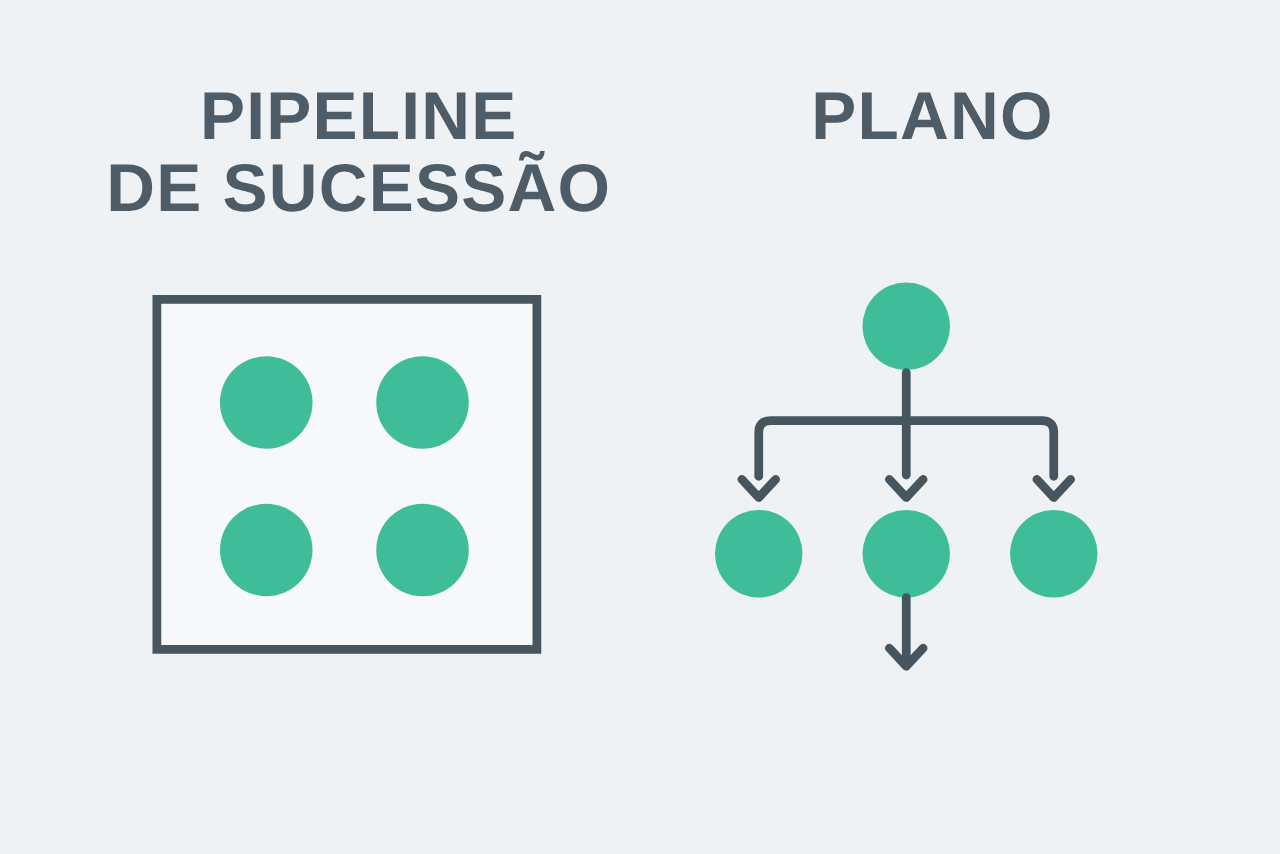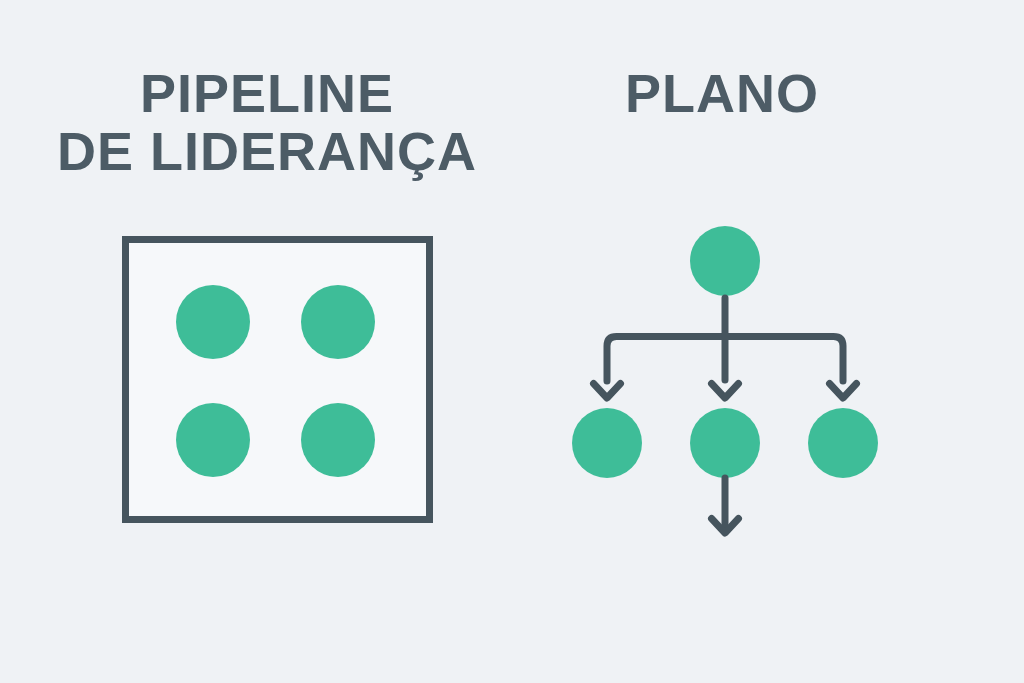--- a/index.html
+++ b/index.html
@@ -26,37 +26,37 @@
     position:absolute;
     top:64px;
     width:432px;
     text-align:center;
     color:var(--text);
     font-weight:bold;
     font-size:54px;
     line-height:58px;
     letter-spacing:1px;
   }
-  .title-left{left:51px;}
-  .title-right{left:506px;}
+  .title-left{left:71px;}
+  .title-right{left:530px;}
   .graphic{position:absolute;display:block;}
   .graphic-left{left:118px;top:232px;}
   .graphic-right{left:555px;top:215px;}
   .pipeline-rect{fill:var(--box-fill);stroke:var(--ink);stroke-width:7;}
   .dot{fill:var(--green);}
   .stroke{fill:none;stroke:var(--ink);stroke-width:7;stroke-linecap:round;stroke-linejoin:round;}
 </style>
 </head>
 <body>
 
 <div class="canvas">
 
   <h1 class="title title-left">
     <span>PIPELINE</span><br>
-    <span>DE LIDERANÇA</span>
+    <span>DE SUCESSÃO</span>
   </h1>
 
   <h1 class="title title-right">
     <span>PLANO</span><br>
   </h1>
 
   <svg class="graphic graphic-left" width="319" height="295" viewBox="0 0 319 295">
     <rect class="pipeline-rect" x="7.5" y="7.5" width="304" height="280"></rect>
     <circle class="dot" cx="95" cy="90" r="37"></circle>
     <circle class="dot" cx="220" cy="90" r="37"></circle>

